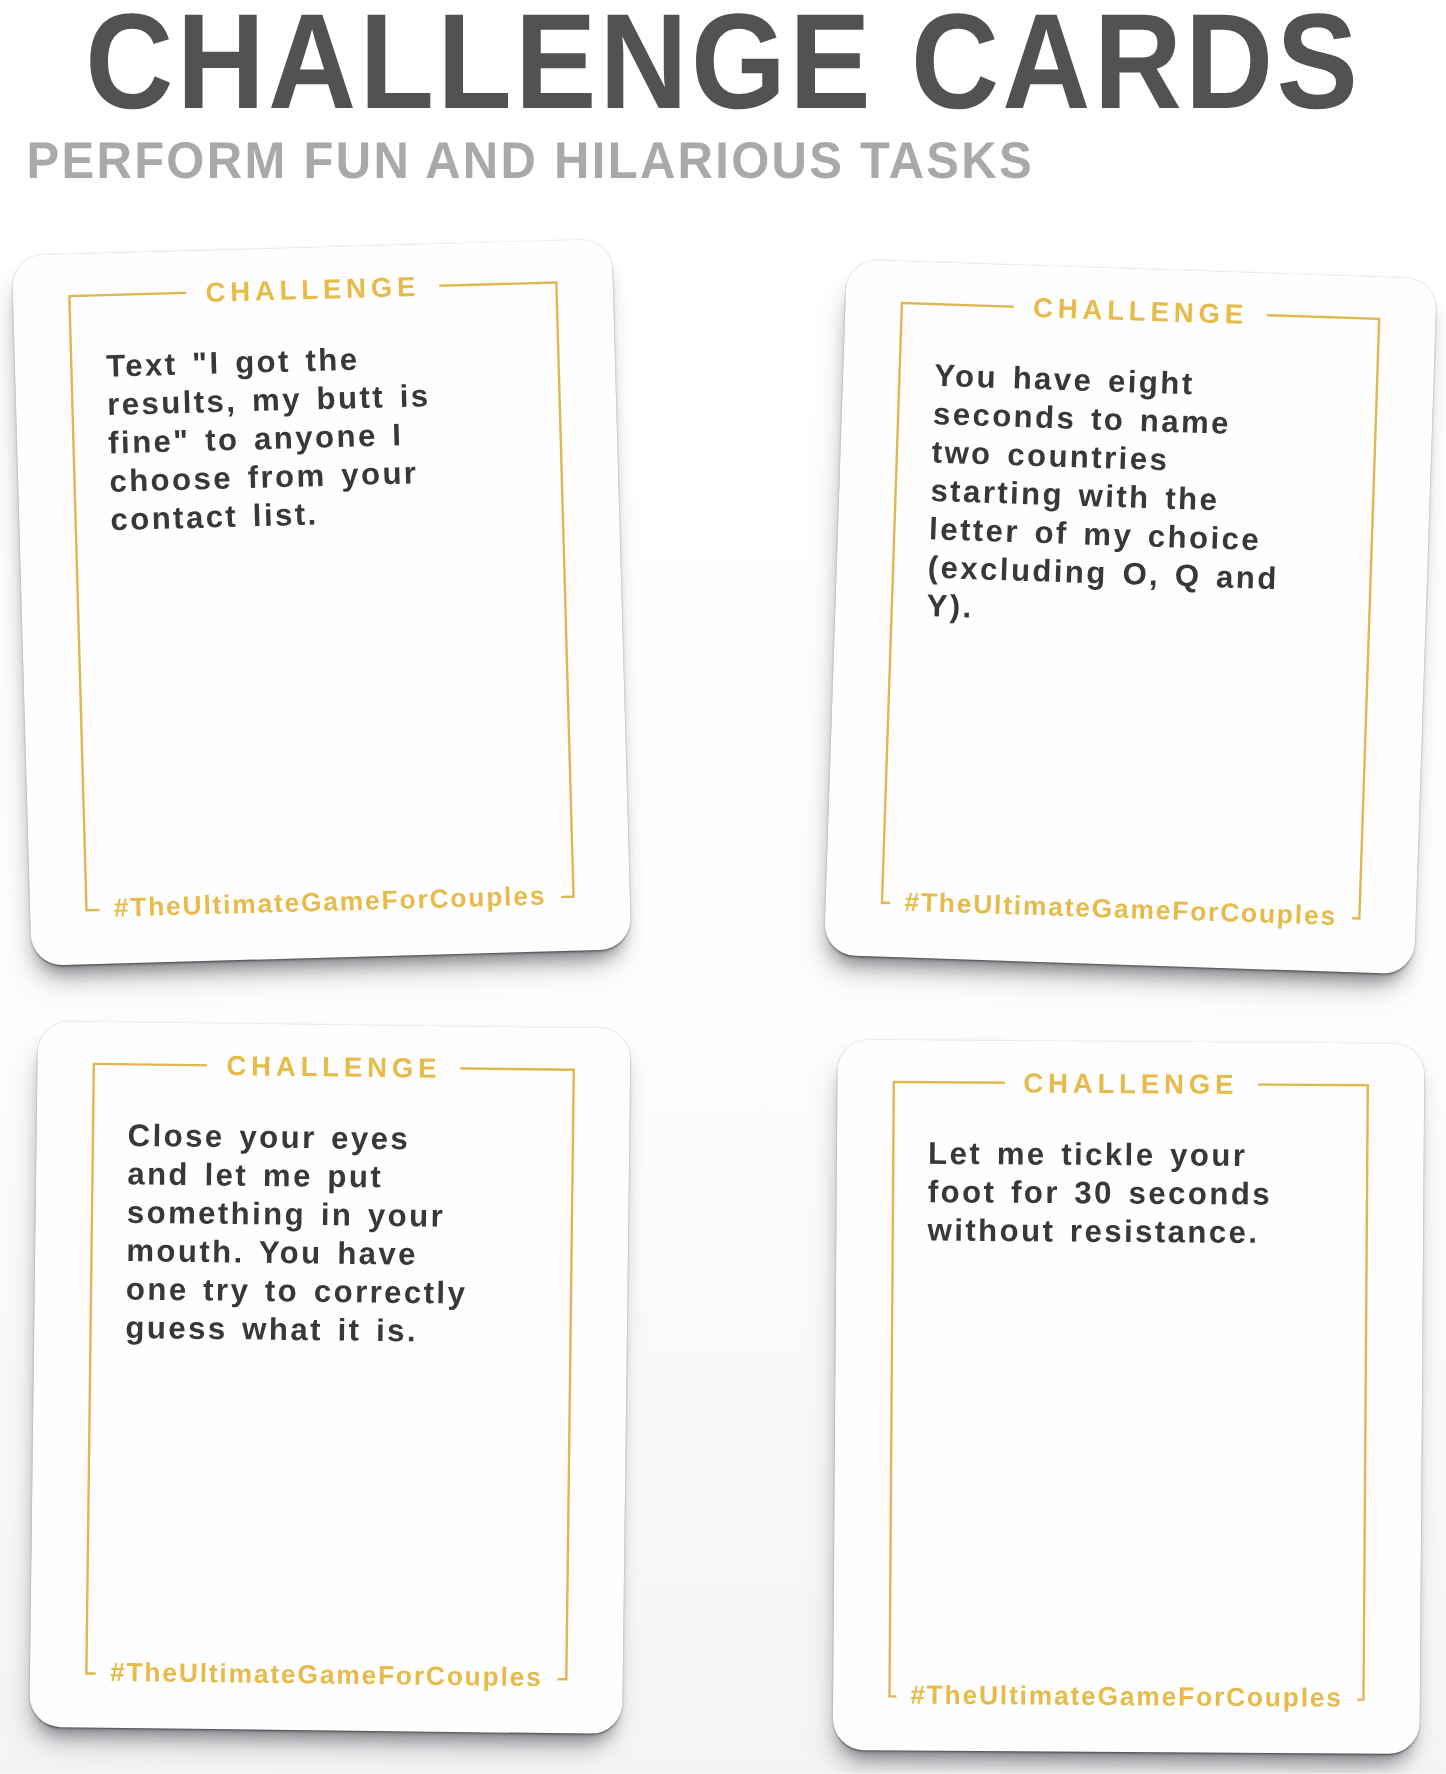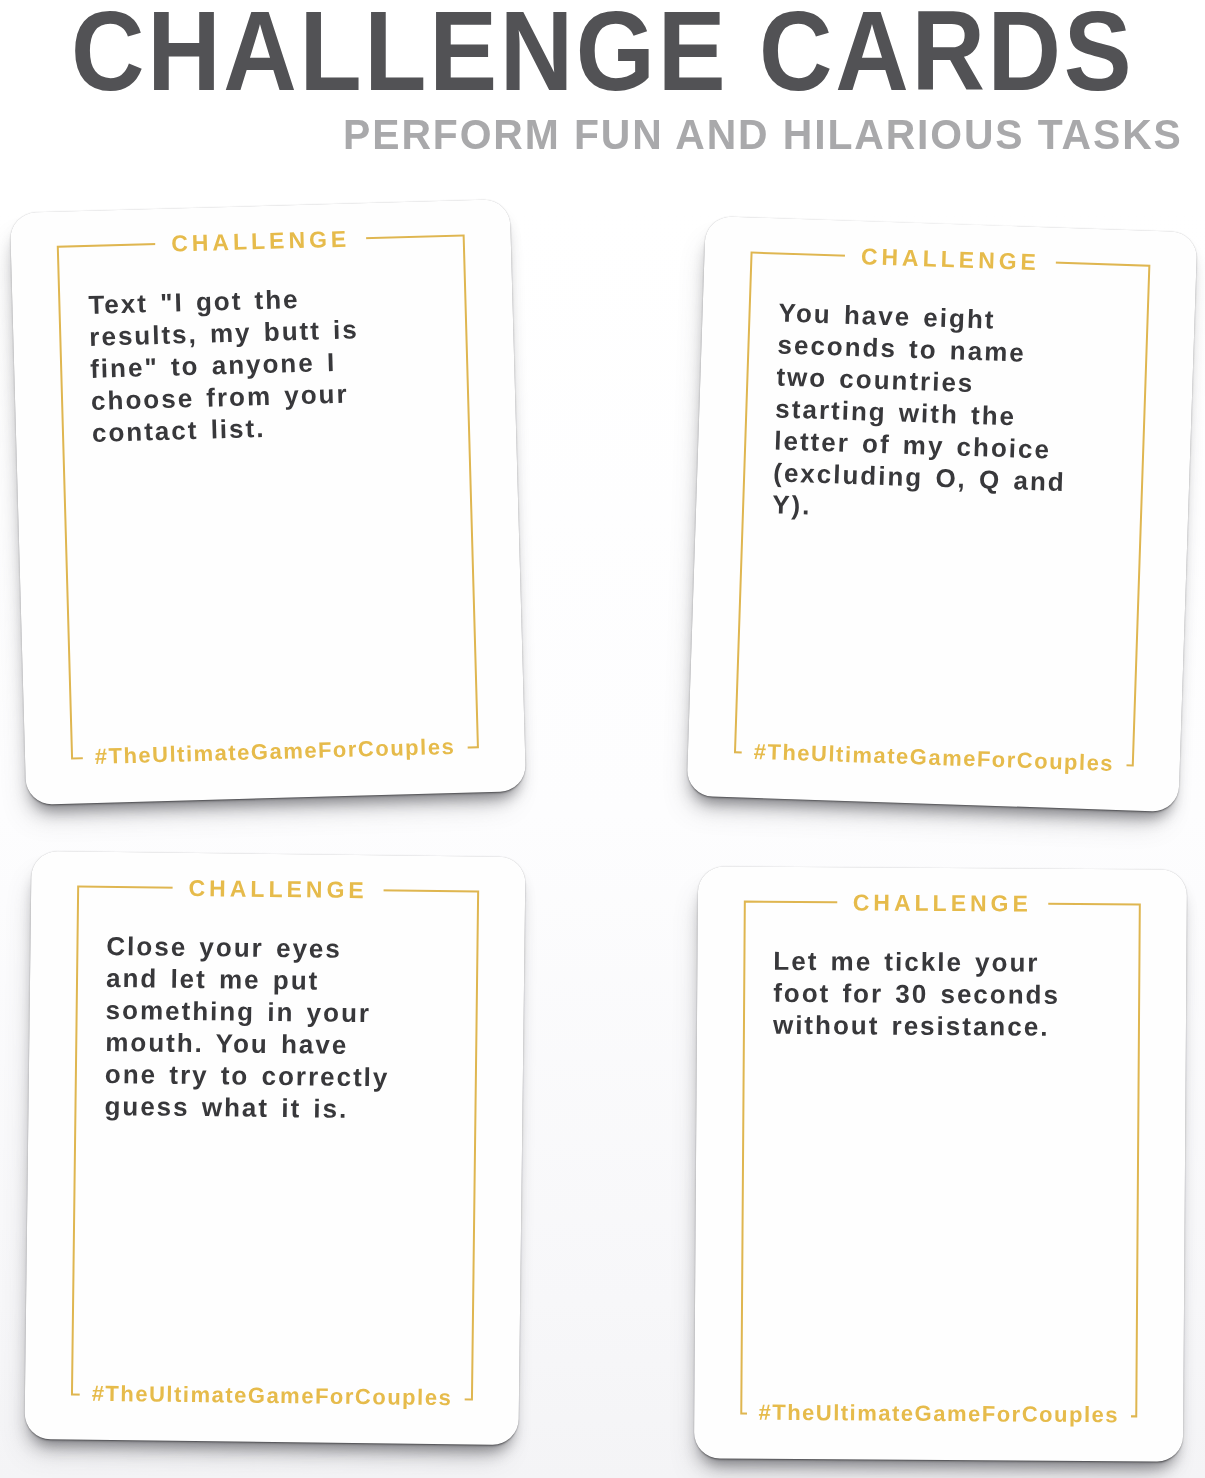--- a/index.html
+++ b/index.html
@@ -35,21 +35,21 @@
   .squeeze {
     display: inline-block;
     transform: scaleX(0.90);
     transform-origin: 50% 50%;
     white-space: nowrap;
   }
   .subtitle {
     position: absolute;
     top: 110px; left: 0; width: 100%;
     margin: 0;
-    text-align: right;
+    text-align: left;
     font-weight: bold;
     font-size: 43px;
     line-height: 48px;
     letter-spacing: 2px;
     color: var(--subtitle-gray);
   }
   .subtitle .squeeze { transform: scaleX(0.95); }
 
   .card {
     position: absolute;

